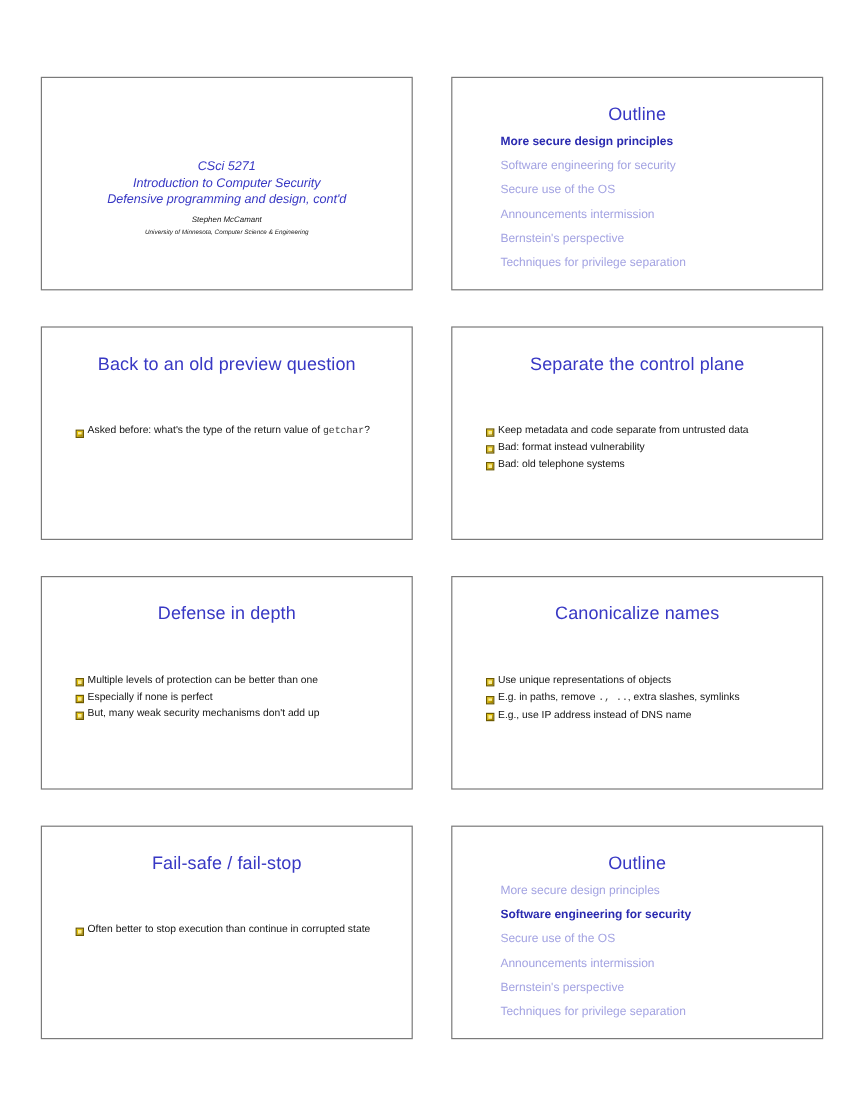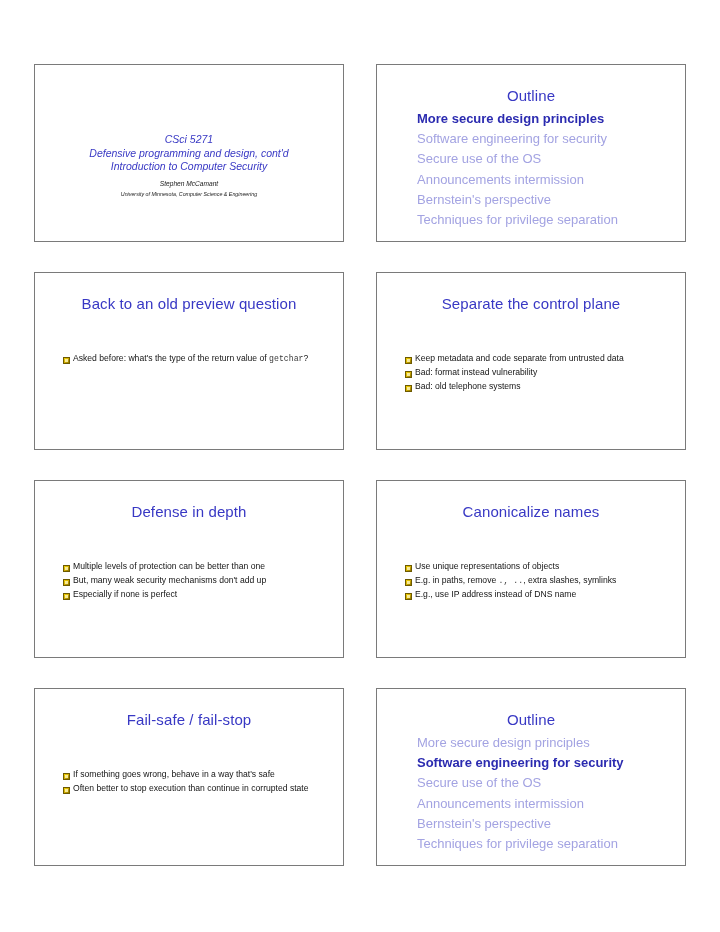--- a/index.html
+++ b/index.html
@@ -85,21 +85,21 @@
   }
 
   
   .outline-list {
     position: absolute;
     left: 40px;
     right: 12px;
     top: 44px;
   }
   .outline-item {
-    font-size: 13px;
+    font-size: 10px;
     line-height: 20.2px;
     color: #a3a3e2;
     white-space: nowrap;
   }
   .outline-item.active {
     color: #2b2bb0;
     font-weight: bold;
   }
 
   
@@ -149,22 +149,22 @@
   .bullets.tight .bullet-row { margin-bottom: 2.5px; }
 </style>
 </head>
 <body>
 
 <div class="page">
   <div class="slide-grid" id="slide-grid">
       <div class="slide">
         <div class="title-slide-body">
           <div class="ts-line">CSci 5271</div>
+          <div class="ts-line">Introduction to Computer Security</div>
           <div class="ts-line">Defensive programming and design, cont'd</div>
-          <div class="ts-line">Introduction to Computer Security</div>
           <div class="ts-author">Stephen McCamant</div>
           <div class="ts-affil">University of Minnesota, Computer Science &amp; Engineering</div>
         </div>
       </div>
       <div class="slide">
         <div class="slide-title">Outline</div>
         <div class="outline-list">
           <div class="outline-item active">More secure design principles</div>
           <div class="outline-item">Software engineering for security</div>
           <div class="outline-item">Secure use of the OS</div>
@@ -201,26 +201,26 @@
       </div>
       <div class="slide">
         <div class="slide-title">Defense in depth</div>
         <div class="bullets tight">
           <div class="bullet-row">
             <span class="bullet-icon"></span>
             <span class="bullet-text"><span>Multiple levels of protection can be better than one</span></span>
           </div>
           <div class="bullet-row">
             <span class="bullet-icon"></span>
+            <span class="bullet-text"><span>Especially if none is perfect</span></span>
+          </div>
+          <div class="bullet-row">
+            <span class="bullet-icon"></span>
             <span class="bullet-text"><span>But, many weak security mechanisms don't add up</span></span>
           </div>
-          <div class="bullet-row">
-            <span class="bullet-icon"></span>
-            <span class="bullet-text"><span>Especially if none is perfect</span></span>
-          </div>
         </div>
       </div>
       <div class="slide">
         <div class="slide-title">Canonicalize names</div>
         <div class="bullets tight">
           <div class="bullet-row">
             <span class="bullet-icon"></span>
             <span class="bullet-text"><span>Use unique representations of objects</span></span>
           </div>
           <div class="bullet-row">
@@ -229,24 +229,20 @@
           </div>
           <div class="bullet-row">
             <span class="bullet-icon"></span>
             <span class="bullet-text"><span>E.g., use IP address instead of DNS name</span></span>
           </div>
         </div>
       </div>
       <div class="slide">
         <div class="slide-title">Fail-safe / fail-stop</div>
         <div class="bullets tight">
-          <div class="bullet-row">
-            <span class="bullet-icon"></span>
-            <span class="bullet-text"><span>If something goes wrong, behave in a way that's safe</span></span>
-          </div>
           <div class="bullet-row">
             <span class="bullet-icon"></span>
             <span class="bullet-text"><span>Often better to stop execution than continue in corrupted state</span></span>
           </div>
         </div>
       </div>
       <div class="slide">
         <div class="slide-title">Outline</div>
         <div class="outline-list">
           <div class="outline-item">More secure design principles</div>

